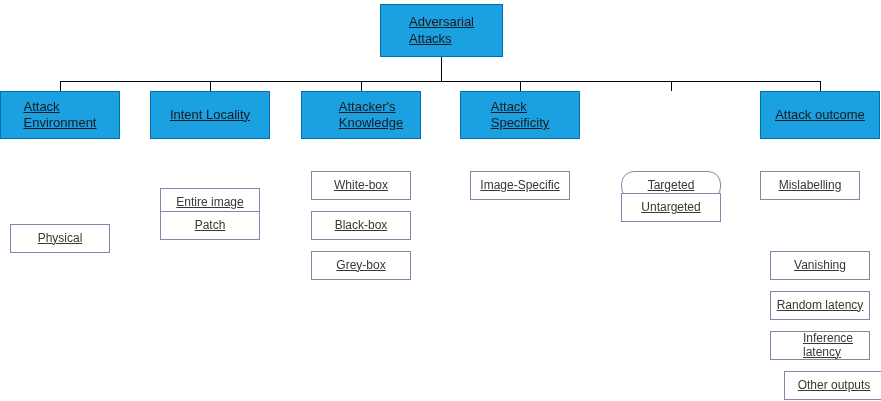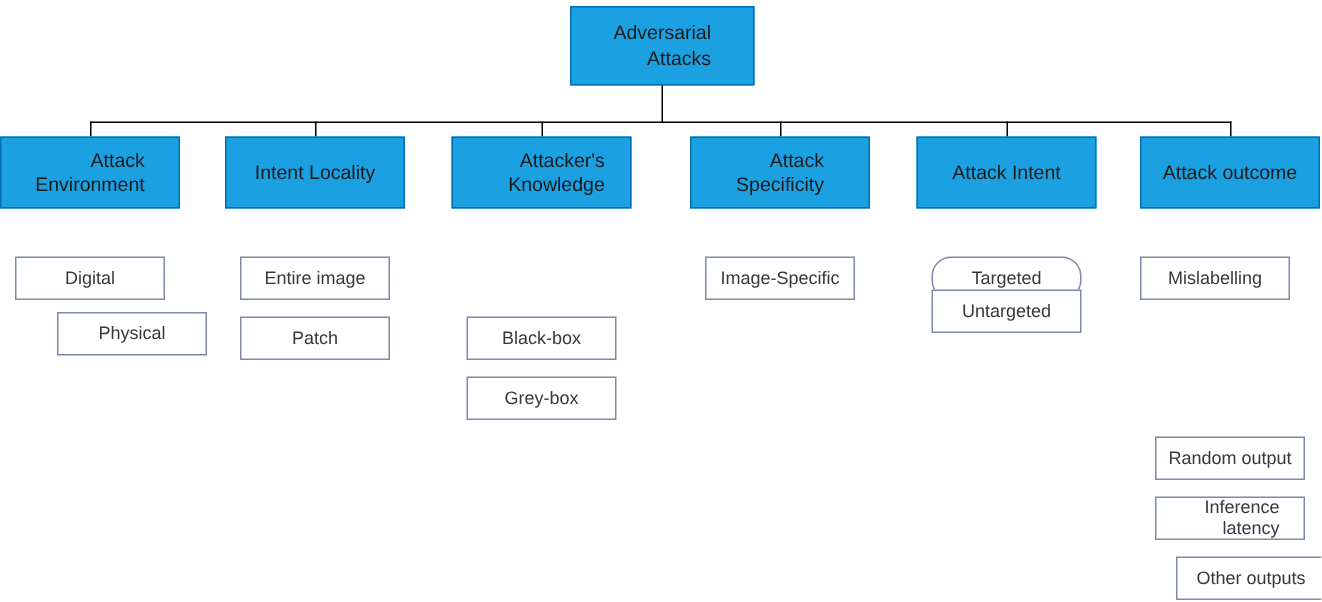--- a/index.html
+++ b/index.html
@@ -12,22 +12,23 @@
     height: 401px;
     background: #ffffff;
     overflow: hidden;
   }
 
   .node {
     position: absolute;
     display: flex;
     align-items: center;
     justify-content: center;
-    text-align: right;
+    text-align: left;
     white-space: pre-line;
+    text-decoration: underline;
   }
 
   .root, .cat {
     background: var(--node-fill, #1ba1e2);
     border: 1px solid var(--node-border, #006eaf);
     color: var(--node-text, #1a1a1a);
     font-size: 13px;
     line-height: 1.25;
   }
 
@@ -67,36 +68,36 @@
   <div class="vline" style="left:671px; top:81px; height:10px;"></div>
   <div class="vline" style="left:820px; top:81px; height:10px;"></div>
 
   <div class="node cat" style="left:0px;">Attack
 Environment</div>
   <div class="node cat" style="left:150px;">Intent Locality</div>
   <div class="node cat" style="left:301px;padding-left:20px;">Attacker's
 Knowledge</div>
   <div class="node cat" style="left:460px;">Attack
 Specificity</div>
-  <div class="node cat" style="left:611px;">Attack Intent</div>
   <div class="node cat" style="left:760px;">Attack outcome</div>
 
-  <div class="node leaf" style="left:10px; top:171px;">Digital</div>
-  <div class="node leaf" style="left:10px; top:208px;margin-left:28px;">Physical</div>
+  <div class="node leaf" style="left:10px; top:224px;">Physical</div>
 
-  <div class="node leaf" style="left:160px; top:171px;">Entire image</div>
+  <div class="node leaf" style="left:160px; top:188px;">Entire image</div>
   <div class="node leaf" style="left:160px; top:211px;">Patch</div>
 
+  <div class="node leaf" style="left:311px; top:171px;">White-box</div>
   <div class="node leaf" style="left:311px; top:211px;">Black-box</div>
   <div class="node leaf" style="left:311px; top:251px;">Grey-box</div>
 
   <div class="node leaf" style="left:470px; top:171px;">Image-Specific</div>
 
   <div class="node leaf" style="left:621px; top:171px;border-radius:13px;">Targeted</div>
   <div class="node leaf" style="left:621px; top:193px;">Untargeted</div>
 
   <div class="node leaf" style="left:760px; top:171px;">Mislabelling</div>
-  <div class="node leaf" style="left:770px; top:291px;">Random output</div>
+  <div class="node leaf" style="left:770px; top:251px;">Vanishing</div>
+  <div class="node leaf" style="left:770px; top:291px;">Random latency</div>
   <div class="node leaf" style="left:770px; top:331px;padding-left:16px;">Inference
 latency</div>
   <div class="node leaf" style="left:784px; top:371px;">Other outputs</div>
 
 </div>
 
 </body></html>

